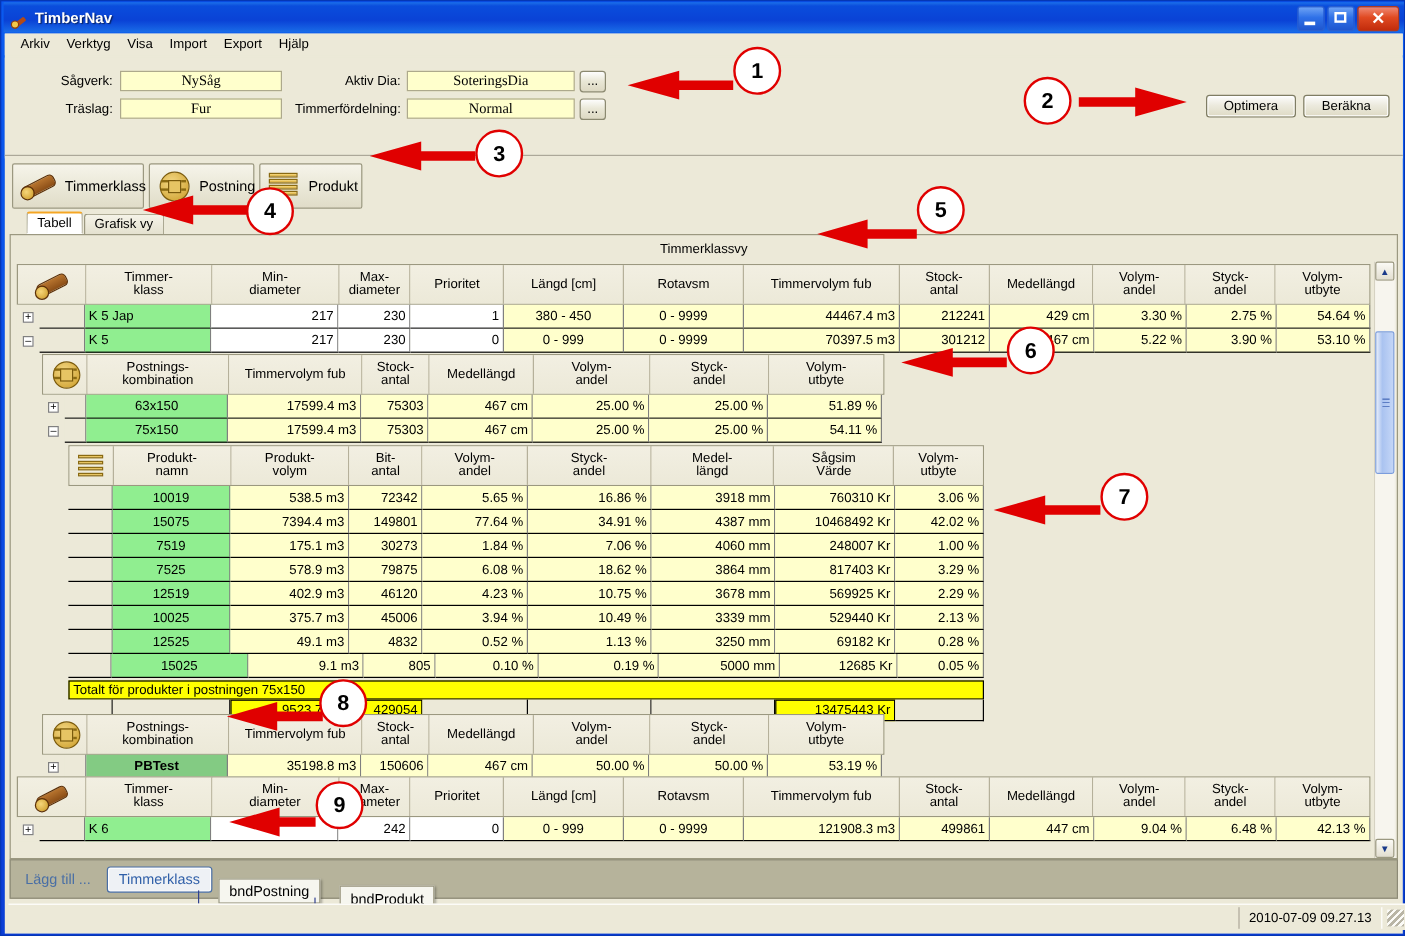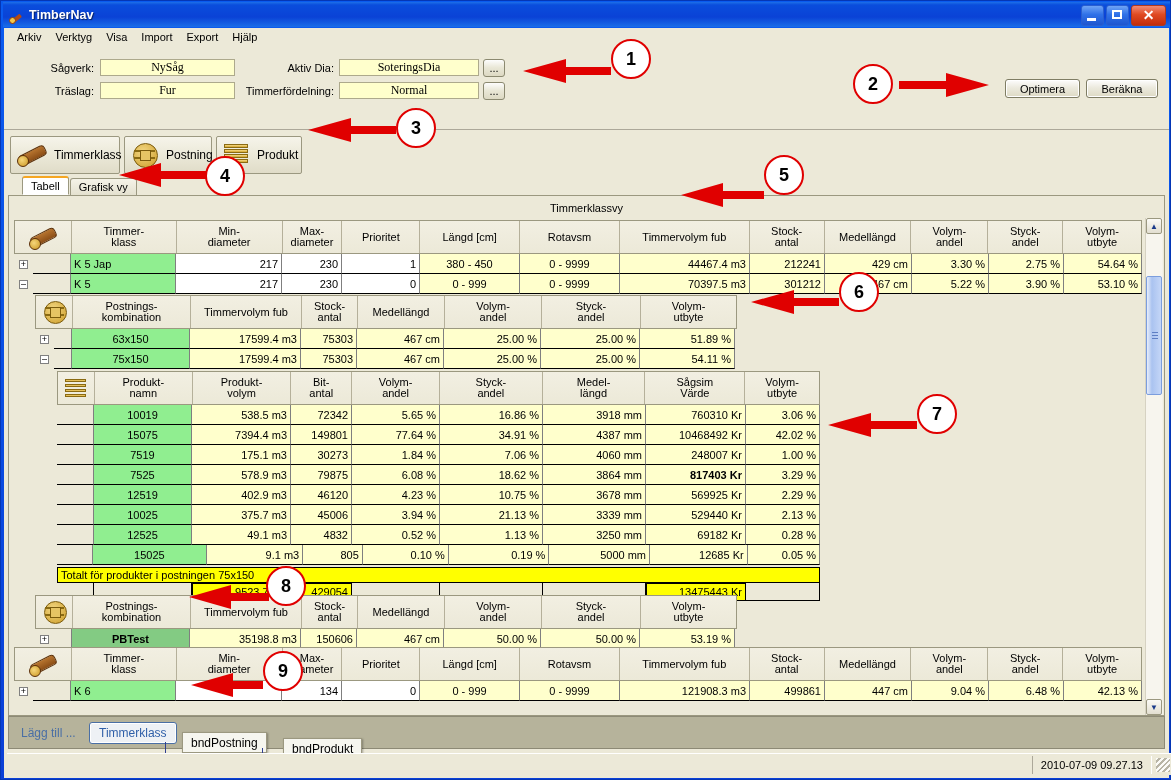--- a/index.html
+++ b/index.html
@@ -492,41 +492,41 @@
               <div class="gc num" style="width: 74px;">1.00 %</div>
             </div>
             <div class="grow">
               <div class="gc plain" style="width: 37px;"></div>
               <div class="gc name ctr" style="width: 98px;">7525</div>
               <div class="gc num" style="width: 99px;">578.9 m3</div>
               <div class="gc num" style="width: 61px;">79875</div>
               <div class="gc num" style="width: 88px;">6.08 %</div>
               <div class="gc num" style="width: 103px;">18.62 %</div>
               <div class="gc num" style="width: 103px;">3864 mm</div>
-              <div class="gc num" style="width: 100px; font-weight: bold;">817403 Kr</div>
+              <div class="gc num" style="width: 100px;">817403 Kr</div>
               <div class="gc num" style="width: 74px;">3.29 %</div>
             </div>
             <div class="grow">
               <div class="gc plain" style="width: 37px;"></div>
               <div class="gc name ctr" style="width: 98px;">12519</div>
               <div class="gc num" style="width: 99px;">402.9 m3</div>
               <div class="gc num" style="width: 61px;">46120</div>
               <div class="gc num" style="width: 88px;">4.23 %</div>
               <div class="gc num" style="width: 103px;">10.75 %</div>
               <div class="gc num" style="width: 103px;">3678 mm</div>
               <div class="gc num" style="width: 100px;">569925 Kr</div>
               <div class="gc num" style="width: 74px;">2.29 %</div>
             </div>
             <div class="grow">
               <div class="gc plain" style="width: 37px;"></div>
               <div class="gc name ctr" style="width: 98px;">10025</div>
               <div class="gc num" style="width: 99px;">375.7 m3</div>
               <div class="gc num" style="width: 61px;">45006</div>
               <div class="gc num" style="width: 88px;">3.94 %</div>
-              <div class="gc num" style="width: 103px;">21.13 %</div>
+              <div class="gc num" style="width: 103px;">10.49 %</div>
               <div class="gc num" style="width: 103px;">3339 mm</div>
               <div class="gc num" style="width: 100px;">529440 Kr</div>
               <div class="gc num" style="width: 74px;">2.13 %</div>
             </div>
             <div class="grow">
               <div class="gc plain" style="width: 37px;"></div>
               <div class="gc name ctr" style="width: 98px;">12525</div>
               <div class="gc num" style="width: 99px;">49.1 m3</div>
               <div class="gc num" style="width: 61px;">4832</div>
               <div class="gc num" style="width: 88px;">0.52 %</div>
@@ -616,21 +616,21 @@
           <div class="gh" style="width:75px;">Styck-<br>andel</div>
           <div class="gh" style="width:78px;border-right:none;">Volym-<br>utbyte</div>
         </div>
         <div class="grow">
           <div class="expcol">
               <span class="expander">+</span>
             </div>
           <div class="gc plain" style="width:38px;"></div>
           <div class="gc name" style="width:105px;">K 6</div>
           <div class="gc white num" style="width:106px;"></div>
-          <div class="gc white num" style="width:60px;">134</div>
+          <div class="gc white num" style="width:60px;">242</div>
           <div class="gc white num" style="width:78px;">0</div>
           <div class="gc ctr" style="width:100px;">0 - 999</div>
           <div class="gc ctr" style="width:100px;">0 - 9999</div>
           <div class="gc num" style="width:130px;">121908.3 m3</div>
           <div class="gc num" style="width:75px;">499861</div>
           <div class="gc num" style="width:87px;">447 cm</div>
           <div class="gc num" style="width:77px;">9.04 %</div>
           <div class="gc num" style="width:75px;">6.48 %</div>
           <div class="gc num" style="width:78px;">42.13 %</div>
         </div>

